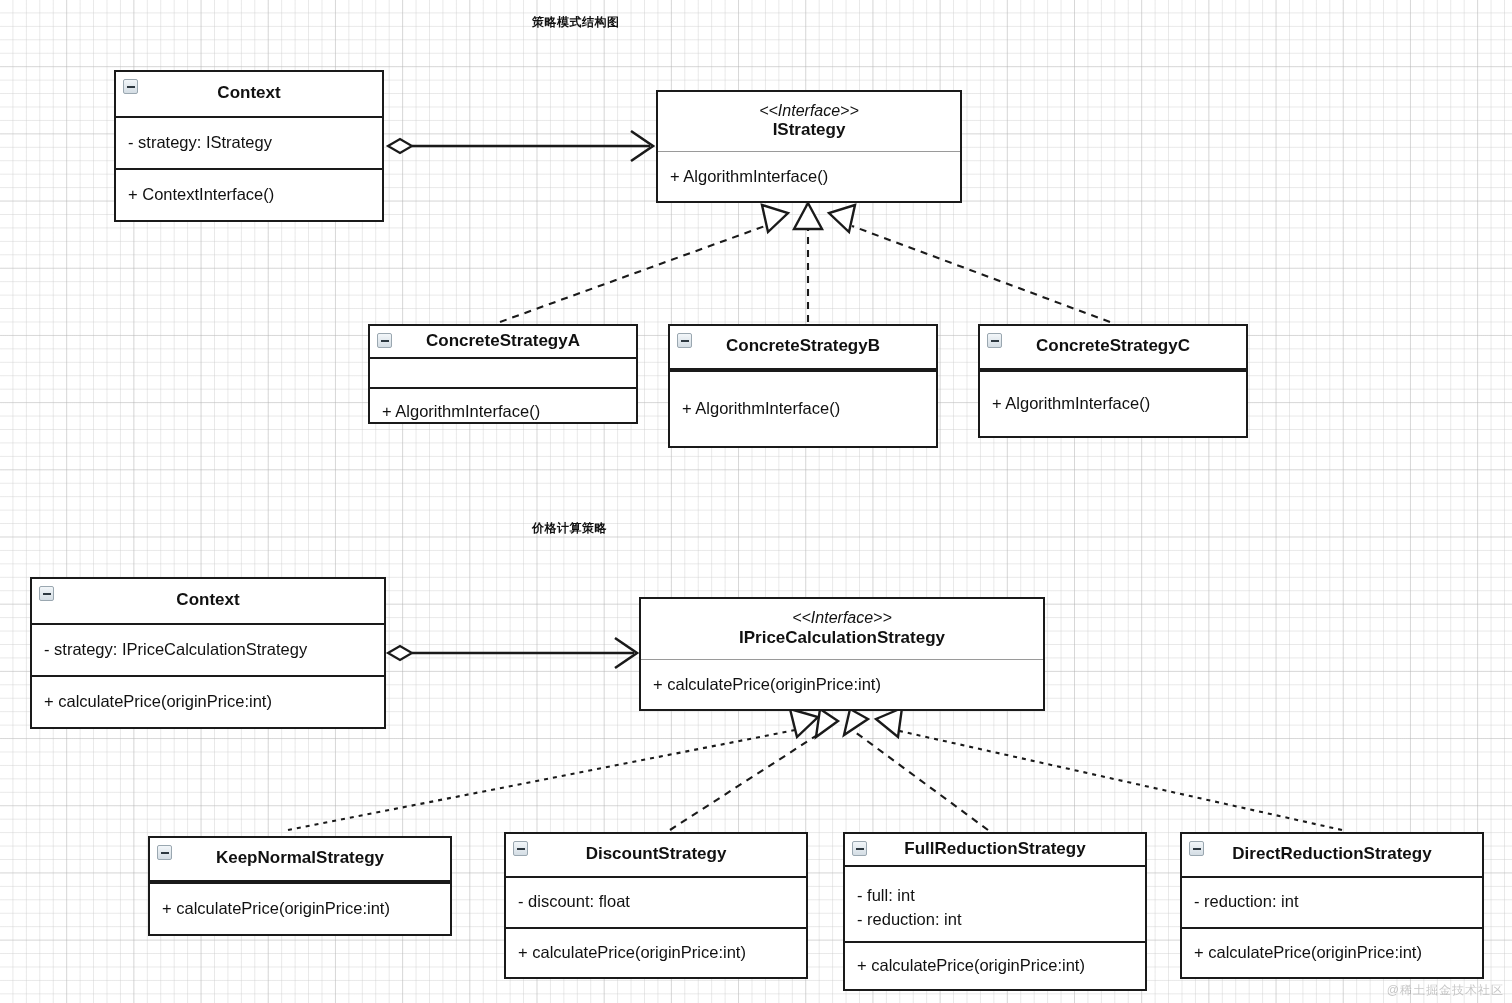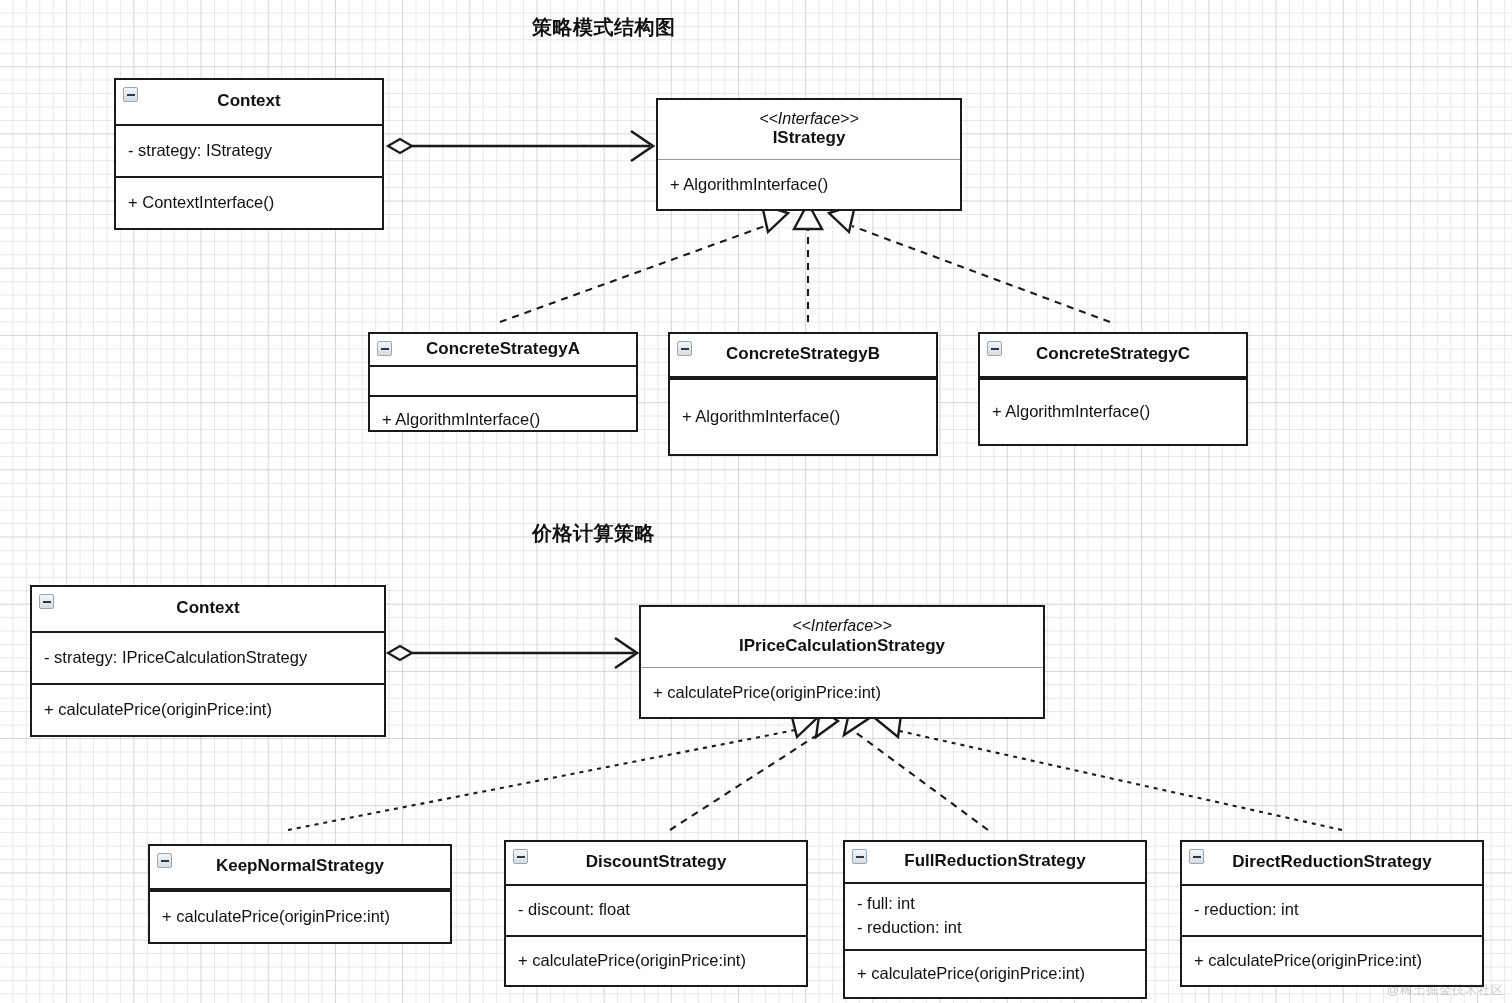--- a/index.html
+++ b/index.html
@@ -34,36 +34,35 @@
     left: 0;
     top: 0;
     width: 1512px;
     height: 1003px;
     pointer-events: none;
   }
 
   
   .diagram-title {
     position: absolute;
-    font-size: 20px;
+    font-size: 12px;
     font-weight: bold;
     color: #111111;
     letter-spacing: 0.5px;
     white-space: nowrap;
   }
 
   
   .uml-box {
     position: absolute;
     box-sizing: border-box;
     background: #ffffff;
     border: 2px solid #1a1a1a;
     display: flex;
     flex-direction: column;
-    margin-top: 8px;
   }
   .uml-head {
     position: relative;
     box-sizing: border-box;
     display: flex;
     flex-direction: column;
     align-items: center;
     justify-content: center;
     padding: 5px 6px 6px 6px;
     border-bottom: 2px solid #1a1a1a;
@@ -296,21 +295,21 @@
     <div class="uml-section">
       <span class="member">+ calculatePrice(originPrice:int)</span>
     </div>
   </div>
 
   <div class="uml-box" style="left:843px; top:832px; width:304px; height:159px;">
     <div class="uml-head" style="height:44px;">
       <span class="collapse-icon"></span>
       <span class="class-name">FullReductionStrategy</span>
     </div>
-    <div class="uml-section" style="padding-top:8px; padding-bottom:9px;">
+    <div class="uml-section" style="padding-top:17px; padding-bottom:9px;">
       <span class="member">- full: int</span>
       <span class="member">- reduction: int</span>
     </div>
     <div class="uml-section">
       <span class="member">+ calculatePrice(originPrice:int)</span>
     </div>
   </div>
 
   <div class="uml-box" style="left:1180px; top:832px; width:304px; height:147px;">
     <div class="uml-head" style="height:44px;">

